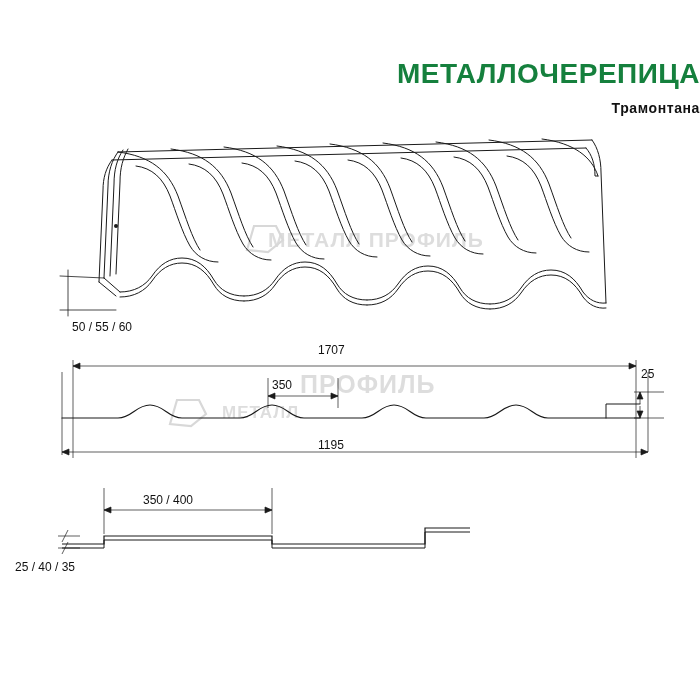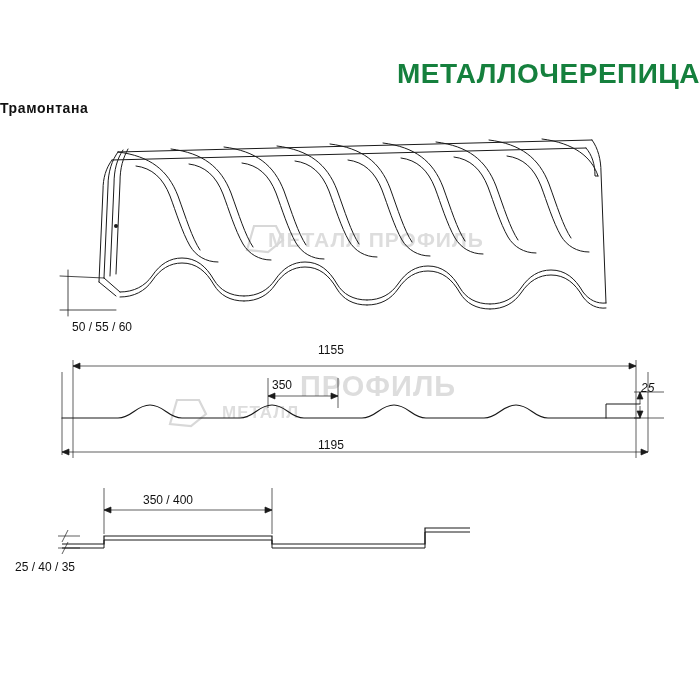--- a/index.html
+++ b/index.html
@@ -29,36 +29,36 @@
     font-size: 28px;
     font-weight: bold;
     letter-spacing: 0.5px;
     color: #15803d;
   }
   .subtitle {
     position: absolute;
     left: 0;
     top: 100px;
     width: 700px;
-    text-align: left;
+    text-align: right;
     font-size: 14px;
     font-weight: bold;
     letter-spacing: 0.6px;
     color: #111111;
   }
   .dim {
     position: absolute;
     font-size: 12px;
     color: #111111;
     white-space: nowrap;
   }
   .dim-50 { left: 72px;  top: 320px; }
   .dim-1155 { left: 318px; top: 343px; }
   .dim-230 { left: 272px; top: 378px; }
-  .dim-25 { left: 641px; top: 381px; font-style: italic; }
+  .dim-25 { left: 641px; top: 367px; }
   .dim-1195 { left: 318px; top: 438px; }
   .dim-350 { left: 143px; top: 493px; }
   .dim-253035 { left: 15px; top: 560px; }
 
   svg.layer {
     position: absolute;
     left: 0;
     top: 0;
     width: 700px;
     height: 700px;
@@ -66,21 +66,21 @@
   .wm {
     position: absolute;
     font-family: "Liberation Sans", sans-serif;
     font-weight: bold;
     color: #d8d8d8;
     opacity: 0.85;
     white-space: nowrap;
     pointer-events: none;
   }
   .wm1 { left: 268px; top: 228px; font-size: 21px; letter-spacing: 1px; }
-  .wm2 { left: 300px; top: 370px; font-size: 29px; letter-spacing: 1px; }
+  .wm2 { left: 300px; top: 370px; font-size: 25px; letter-spacing: 1px; }
   .wm3 { left: 222px; top: 403px; font-size: 17px; letter-spacing: 1px; }
 </style>
 </head>
 <body>
 
 <div class="page">
 
   <div class="title">МЕТАЛЛОЧЕРЕПИЦА</div>
   <div class="subtitle">Трамонтана</div>
 
@@ -213,20 +213,20 @@
       <path d="M272 510 l-7 -3 v6 z" fill="#1a1a1a"></path>
 
       <path d="M58 536 L80 536"></path>
       <path d="M58 548 L80 548"></path>
       <path d="M68 530 L62 542"></path>
       <path d="M68 542 L62 554"></path>
     </g>
   </svg>
 
   <div class="dim dim-50">50 / 55 / 60</div>
-  <div class="dim dim-1155">1155</div>
+  <div class="dim dim-1155">1707</div>
   <div class="dim dim-230">350</div>
   <div class="dim dim-25">25</div>
   <div class="dim dim-1195">1195</div>
   <div class="dim dim-350">350 / 400</div>
   <div class="dim dim-253035">25 / 40 / 35</div>
 
 </div>
 
 </body></html>

